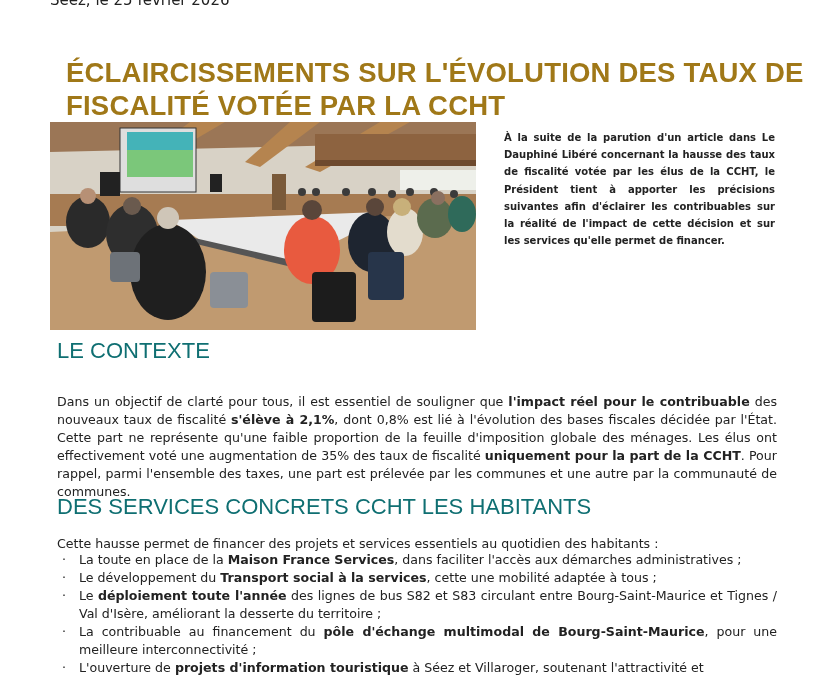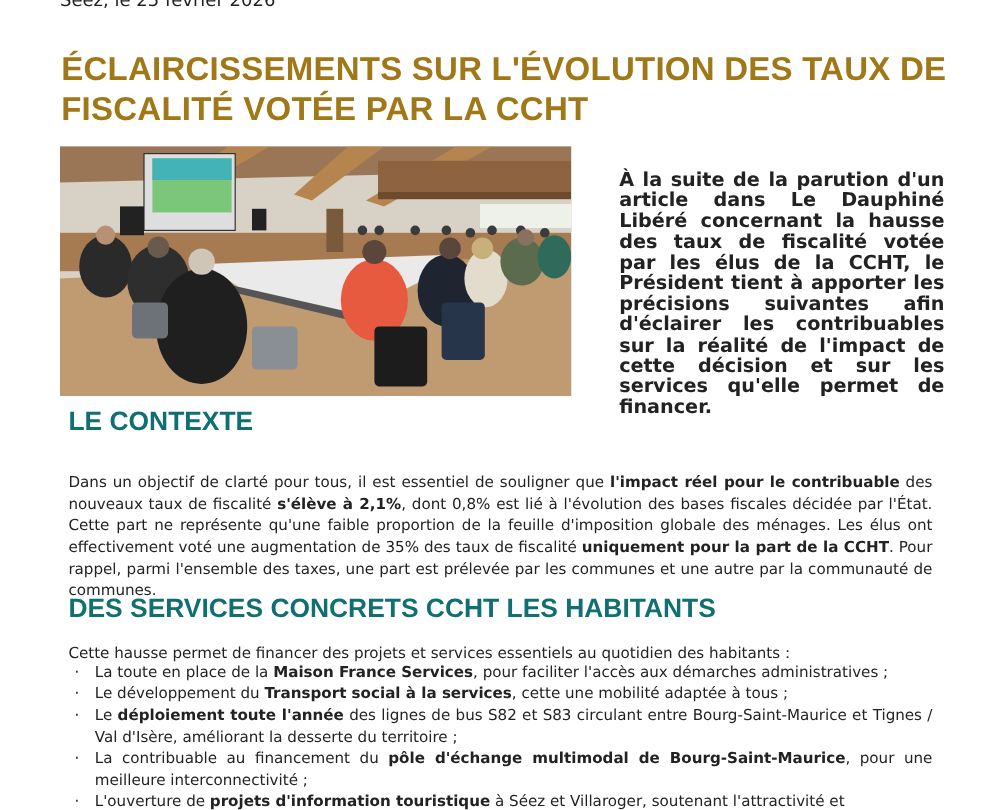--- a/index.html
+++ b/index.html
@@ -1,21 +1,21 @@
 <!DOCTYPE html>
 <html><head>
 <meta charset="utf-8">
 <style>
   html, body { margin: 0; padding: 0; background: #ffffff; }
   body { width: 827px; height: 675px; overflow: hidden; position: relative; font-family: "DejaVu Sans", sans-serif; color: #1a1a1a; }
   .date { position: absolute; left: 50px; top: -9px; font-size: 15px; color: #222; }
-  .title { position: absolute; left: 50px; top: 40px; width: 740px; margin: 1px; font-family: "Liberation Sans", sans-serif; font-weight: bold; font-size: 27.5px; line-height: 33px; color: #a07818; letter-spacing: 0.2px; }
+  .title { position: absolute; left: 50px; top: 40px; width: 740px; margin: 16px; font-family: "Liberation Sans", sans-serif; font-weight: bold; font-size: 27.5px; line-height: 33px; color: #a07818; letter-spacing: 0.2px; }
   .photo { position: absolute; left: 50px; top: 122px; width: 426px; height: 208px; overflow: hidden; background: #8a7a66; }
-  .intro { position: absolute; left: 504px; top: 129px; width: 271px; margin: 12px; font-size: 16px; font-weight: bold; line-height: 17.2px; text-align: justify; color: #222; }
-  .h2 { position: absolute; left: 57px; margin: 0; font-family: "Liberation Sans", sans-serif; font-weight: bold; color: #0f6f72; font-size: 22px; line-height: 26px; }
+  .intro { position: absolute; left: 504px; top: 129px; width: 271px; margin: 0; font-size: 10px; font-weight: bold; line-height: 17.2px; text-align: justify; color: #222; }
+  .h2 { position: absolute; left: 57px; margin: 0; font-family: "Liberation Sans", sans-serif; font-weight: normal; color: #0f6f72; font-size: 22px; line-height: 26px; }
   .h2-ctx { top: 338px; }
   .h2-svc { top: 494px; }
   .para { position: absolute; left: 57px; width: 720px; margin: 0; font-size: 12.6px; line-height: 18px; text-align: justify; color: #222; }
   .ctx-para { top: 373px; margin-top: 20px; }
   .svc-intro { top: 535px; }
   .svc-list { position: absolute; left: 57px; top: 551px; width: 720px; margin: 0; padding: 0; list-style: none; font-size: 12.6px; line-height: 18px; color: #222; }
   .svc-list li { position: relative; padding-left: 22px; text-align: justify; }
   .bullet { position: absolute; left: 5px; top: 0; }
   b { font-weight: bold; }
 </style>
@@ -95,18 +95,18 @@
 
 <h2 class="h2 h2-ctx">LE CONTEXTE</h2>
 
 <p class="para ctx-para"><span>Dans un objectif de clarté pour tous, il est essentiel de souligner que </span><b>l'impact réel pour le contribuable</b><span> des nouveaux taux de fiscalité </span><b>s'élève à 2,1%</b><span>, dont 0,8% est lié à l'évolution des bases fiscales décidée par l'État. Cette part ne représente qu'une faible proportion de la feuille d'imposition globale des ménages. Les élus ont effectivement voté une augmentation de 35% des taux de fiscalité </span><b>uniquement pour la part de la CCHT</b><span>. Pour rappel, parmi l'ensemble des taxes, une part est prélevée par les communes et une autre par la communauté de communes.</span></p>
 
 <h2 class="h2 h2-svc">DES SERVICES CONCRETS CCHT LES HABITANTS</h2>
 
 <p class="para svc-intro">Cette hausse permet de financer des projets et services essentiels au quotidien des habitants :</p>
 
 <ul class="svc-list">
-  <li><span class="bullet">·</span><span>La toute en place de la </span><b>Maison France Services</b><span>, pour faciliter l'accès aux démarches administratives ;</span></li>
+  <li><span class="bullet">·</span><span>La toute en place de la </span><b>Maison France Services</b><span>, dans faciliter l'accès aux démarches administratives ;</span></li>
   <li><span class="bullet">·</span><span>Le développement du </span><b>Transport social à la services</b><span>, cette une mobilité adaptée à tous ;</span></li>
   <li><span class="bullet">·</span><span>Le </span><b>déploiement toute l'année</b><span> des lignes de bus S82 et S83 circulant entre Bourg-Saint-Maurice et Tignes / Val d'Isère, améliorant la desserte du territoire ;</span></li>
   <li><span class="bullet">·</span><span>La contribuable au financement du </span><b>pôle d'échange multimodal de Bourg-Saint-Maurice</b><span>, pour une meilleure interconnectivité ;</span></li>
   <li><span class="bullet">·</span><span>L'ouverture de </span><b>projets d'information touristique</b><span> à Séez et Villaroger, soutenant l'attractivité et</span></li>
 </ul>
 
 </body></html>

